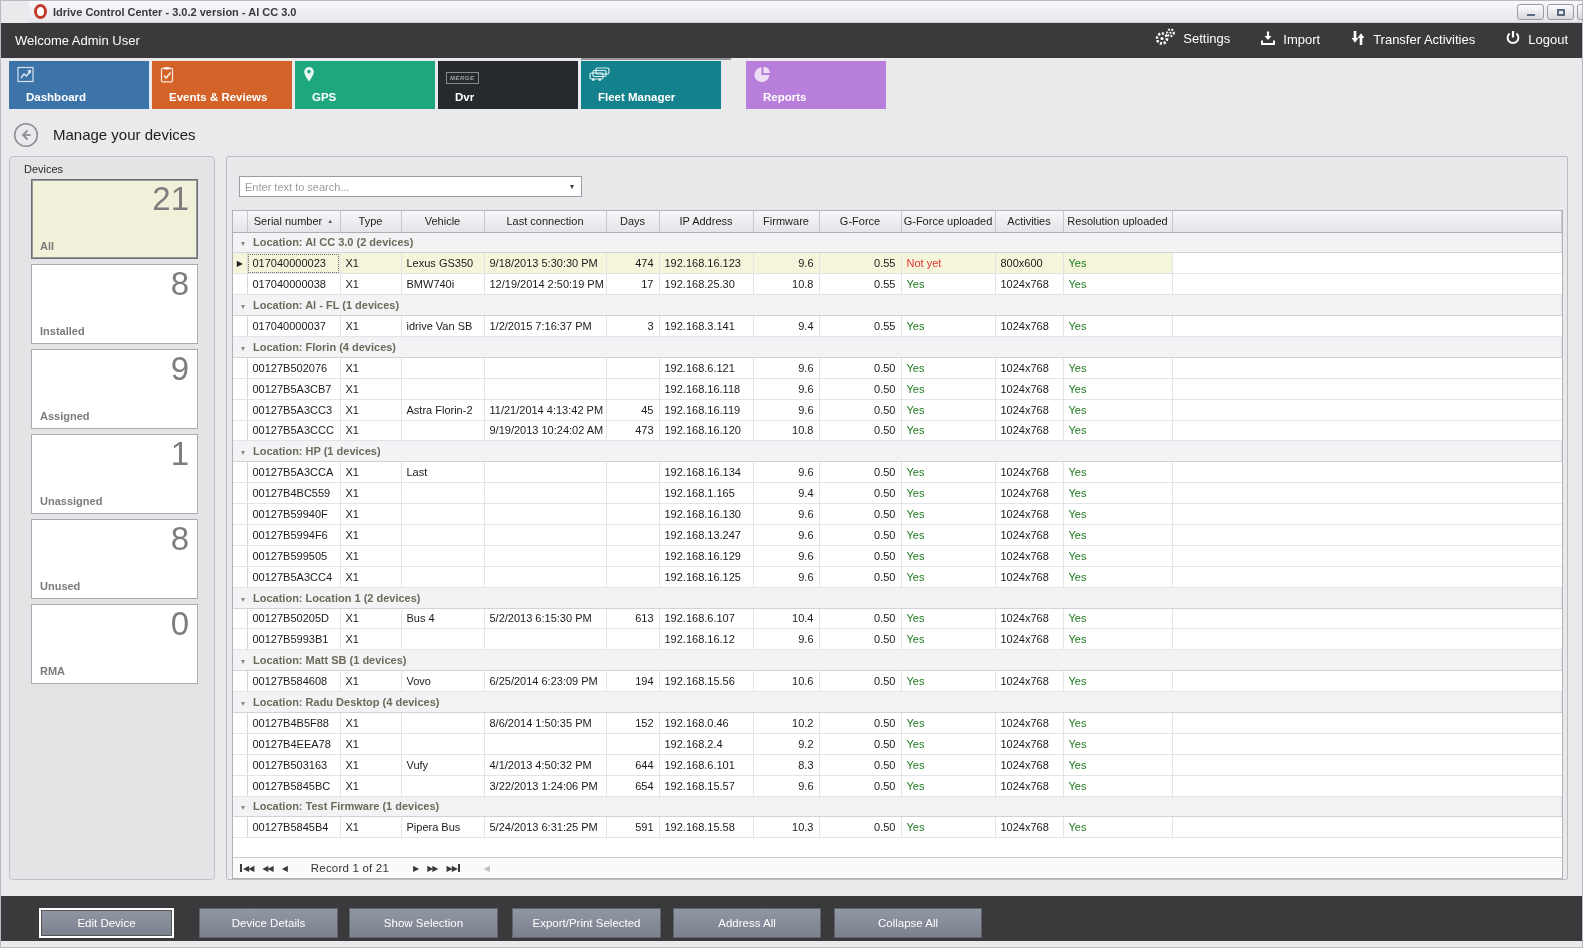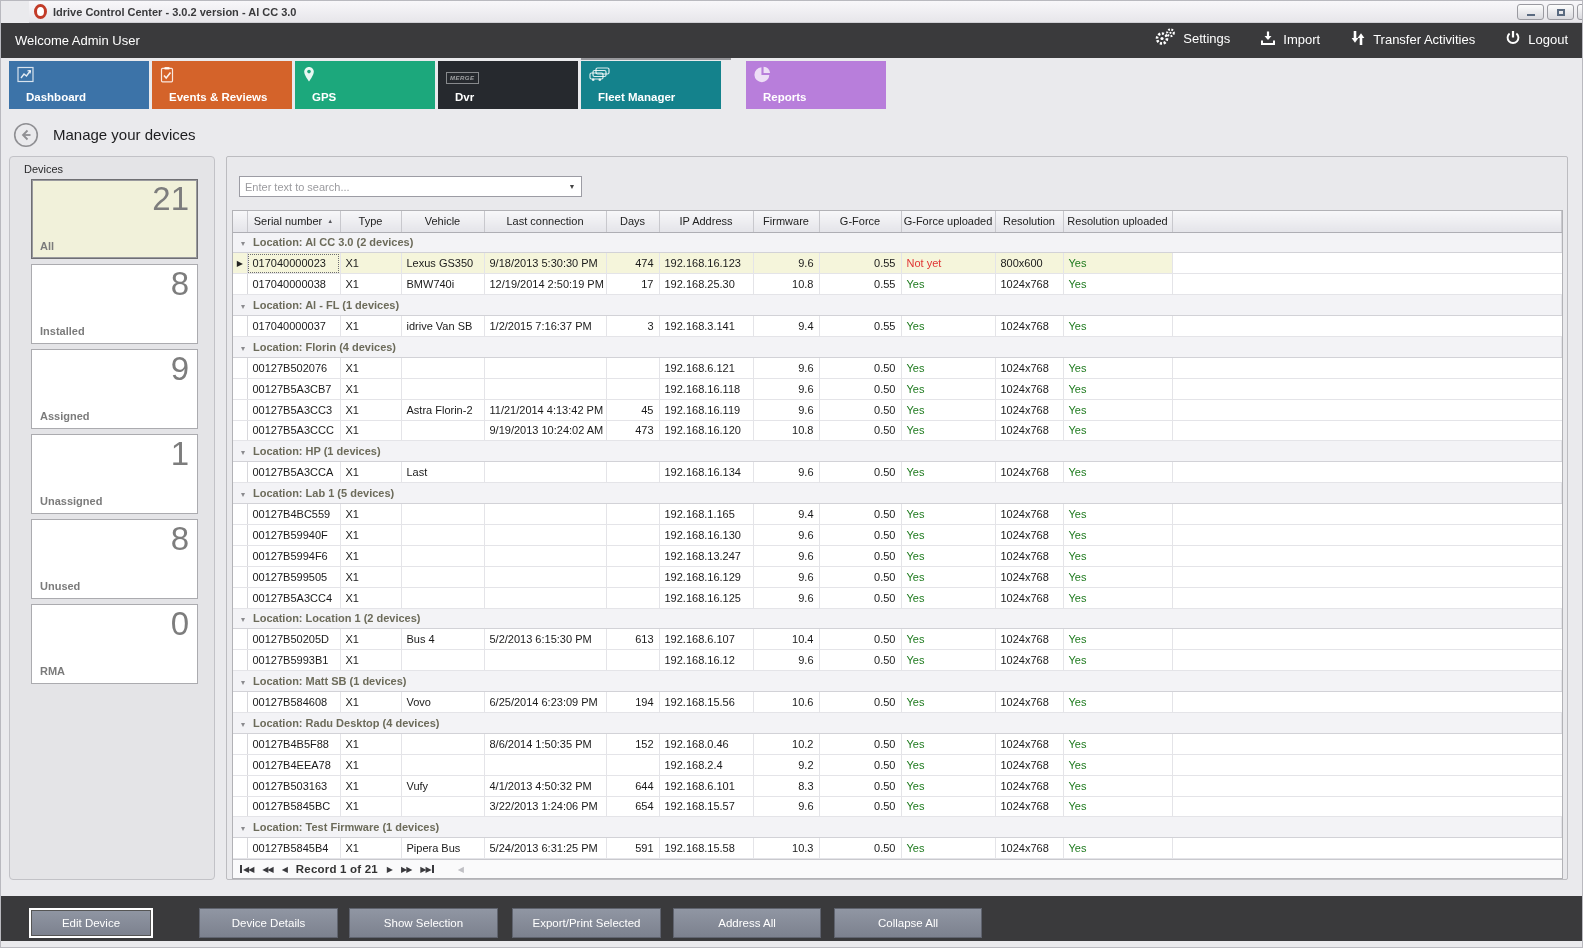--- a/index.html
+++ b/index.html
@@ -85,21 +85,21 @@
   tr.selected td:not(.filler) { background:#f5f5db; }
   td.focus-cell { outline:1px dotted #6e6e72; outline-offset:-2px; }
   td.yes { color:#1e7a1e; }
   td.notyet { color:#e03535; }
 
   
   .pager { margin-top:auto; height:21px; border-top:1px solid #c9c9ce; background:#fafafb;
     display:flex; align-items:center; padding-left:6px; gap:9px; }
   .pbtn { font-size:8px; letter-spacing:-1px; color:#3a3a3e; cursor:pointer; display:flex; align-items:center; }
   .vbar { display:inline-block; width:2px; height:8px; background:currentColor; margin:0 1px; }
-  .ptext { font-size:11.5px; color:#333; margin:0 0; letter-spacing:.2px;font-weight:bold; }
+  .ptext { font-size:11.5px; color:#333; margin:0 15px; letter-spacing:.2px; }
   .pbtn.disabled { color:#bfbfc4; cursor:default; margin-left:14px; }
 
   
   .footer { position:absolute; left:0; top:895px; width:100%; height:45px; background:#3a3a3c; }
   .fbtn { position:absolute; top:12px; height:30px; color:#fff; font-size:11.5px;
     background:linear-gradient(#9096a3,#7c818e); border:1px solid #5f636e;
     display:flex; align-items:center; justify-content:center; cursor:pointer; }
   .fbtn.focused { border:2px solid #fff; box-shadow:0 0 0 1px #555 inset; }
 </style>
 </head>
@@ -279,21 +279,21 @@
             <th class="ind"></th>
             <th><span>Serial number</span><span class="sort-arrow">▲</span></th>
             <th><span>Type</span></th>
             <th><span>Vehicle</span></th>
             <th><span>Last connection</span></th>
             <th><span>Days</span></th>
             <th><span>IP Address</span></th>
             <th><span>Firmware</span></th>
             <th><span>G-Force</span></th>
             <th><span>G-Force uploaded</span></th>
-            <th><span>Resolution</span></th>
+            <th><span>Activities</span></th>
             <th><span>Resolution uploaded</span></th>
             <th class="filler"></th>
           </tr>
         </thead>
         <tbody>
           <tr class="group-row">
             <td class="group-cell" colspan="13"><span class="gtri">▾</span><span class="glabel">Location: Al CC 3.0 (2 devices)</span></td>
           </tr>
           <tr class="data-row selected">
             <td class="ind">▶</td>
@@ -416,23 +416,20 @@
             <td class="cell a-left">Last</td>
             <td class="cell a-left"></td>
             <td class="cell a-right"></td>
             <td class="cell a-left">192.168.16.134</td>
             <td class="cell a-right">9.6</td>
             <td class="cell a-right">0.50</td>
             <td class="cell a-left yes">Yes</td>
             <td class="cell a-left">1024x768</td>
             <td class="cell a-left yes">Yes</td>
             <td class="cell filler"></td>
-          </tr>
-          <tr class="group-row">
-            <td class="group-cell" colspan="13"><span class="gtri">▾</span><span class="glabel">Location: Lab 1 (5 devices)</span></td>
           </tr>
           <tr class="data-row">
             <td class="ind"></td>
             <td class="cell a-left">00127B4BC559</td>
             <td class="cell a-left">X1</td>
             <td class="cell a-left"></td>
             <td class="cell a-left"></td>
             <td class="cell a-right"></td>
             <td class="cell a-left">192.168.1.165</td>
             <td class="cell a-right">9.4</td>
@@ -643,19 +640,19 @@
       <span class="ptext">Record 1 of 21</span>
       <span class="pbtn">▶</span>
       <span class="pbtn">▶▶</span>
       <span class="pbtn">▶▶<span class="vbar"></span></span>
       <span class="pbtn disabled">◀</span>
     </div>
   </div>
 </div>
 
 <div class="footer">
-  <div class="fbtn focused" style="left:28px;  width:124px;">Edit Device</div>
+  <div class="fbtn focused" style="left:38px;  width:135px;">Edit Device</div>
   <div class="fbtn" style="left:198px; width:139px;">Device Details</div>
   <div class="fbtn" style="left:348px; width:149px;">Show Selection</div>
   <div class="fbtn" style="left:511px; width:149px;">Export/Print Selected</div>
   <div class="fbtn" style="left:672px; width:148px;">Address All</div>
   <div class="fbtn" style="left:833px; width:148px;">Collapse All</div>
 </div>
 
 </body></html>

